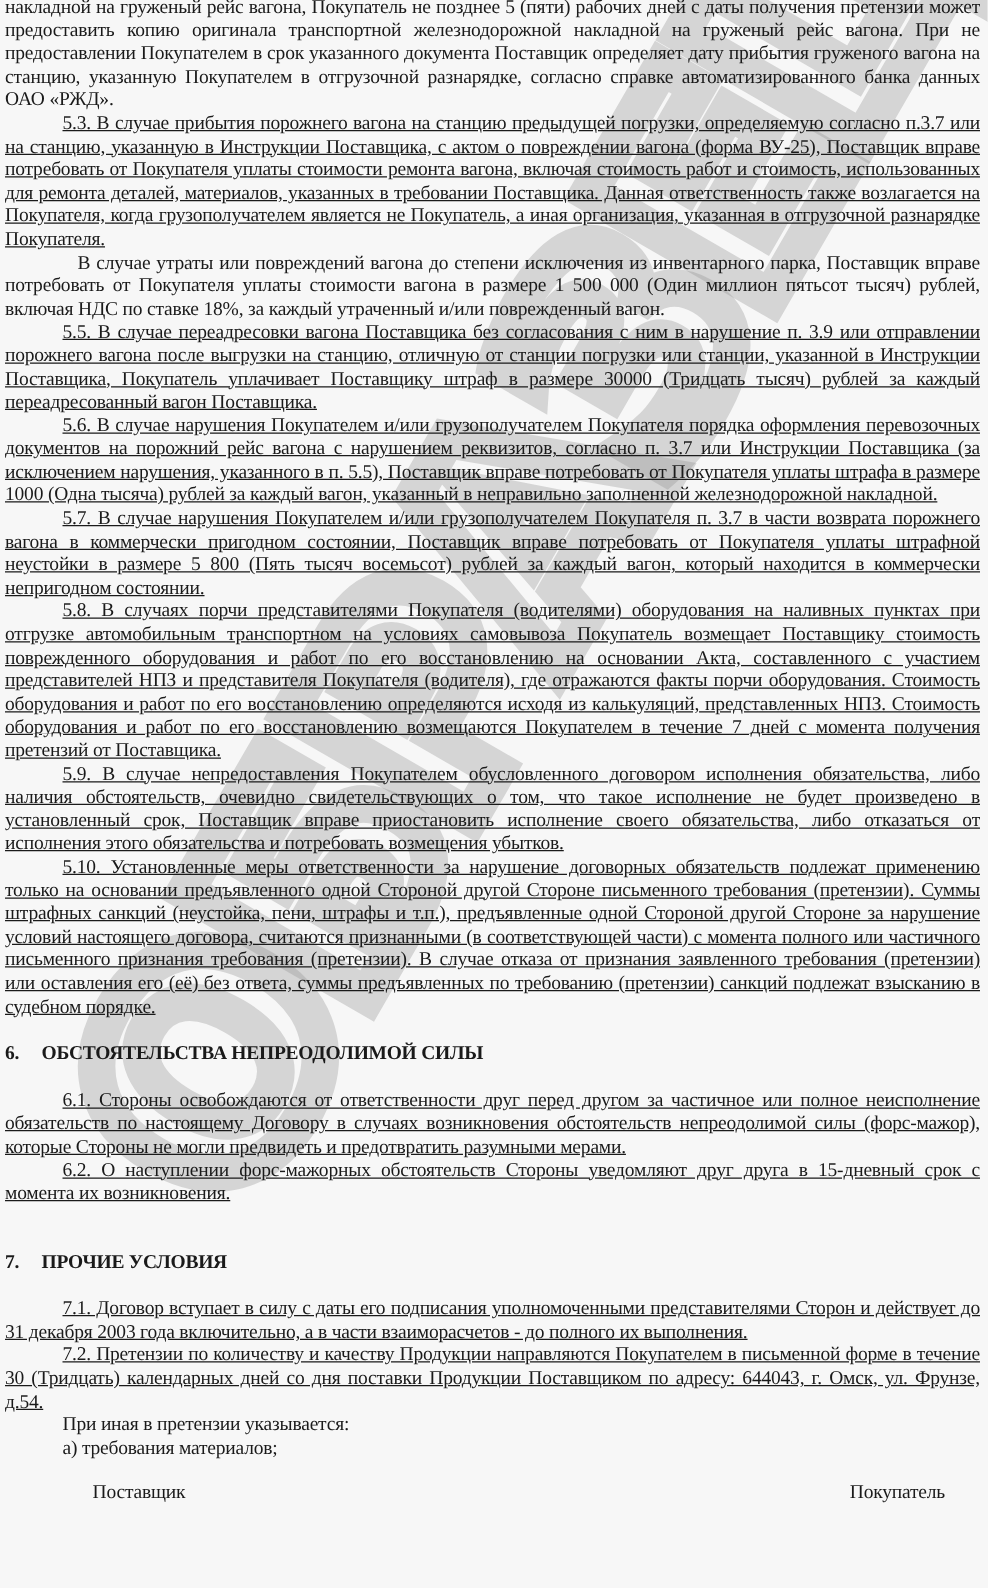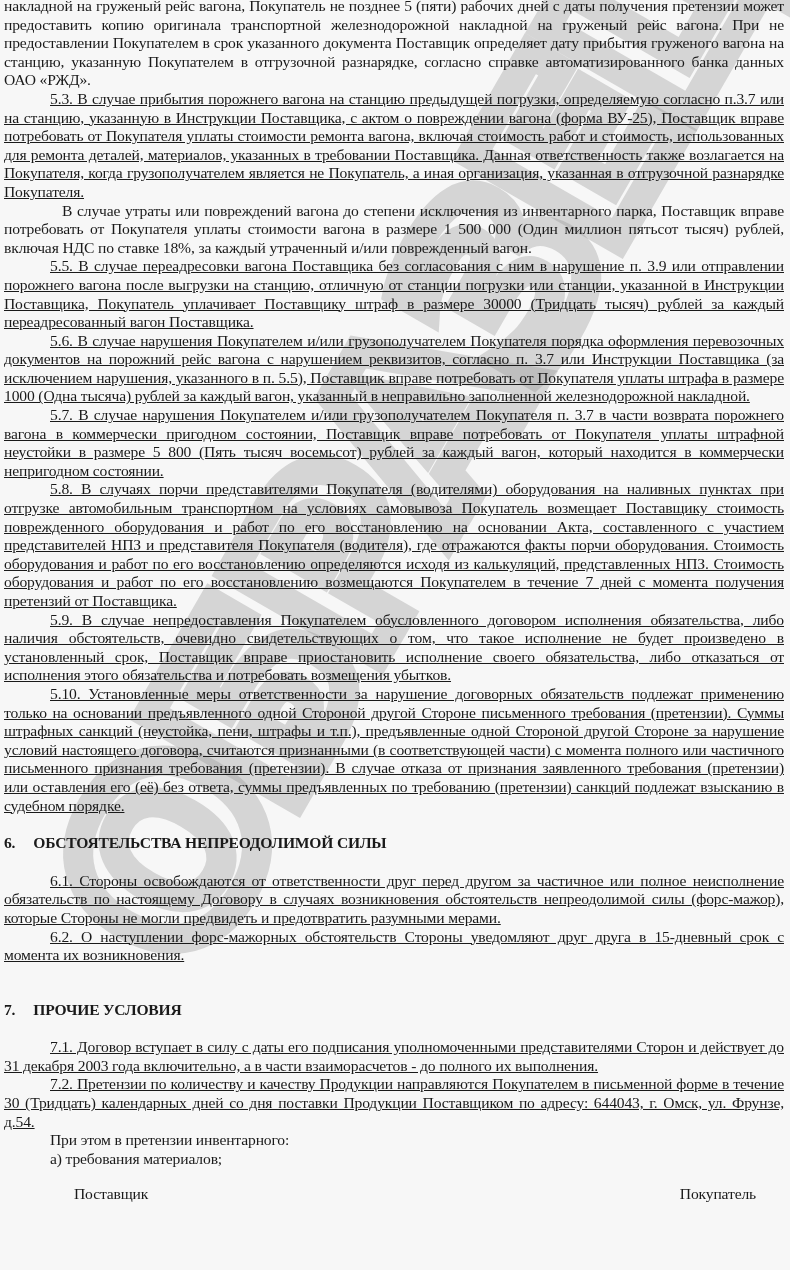--- a/index.html
+++ b/index.html
@@ -66,20 +66,20 @@
   <p class="p ind">6.1. Стороны  освобождаются  от  ответственности  друг  перед  другом  за  частичное  или  полное неисполнение обязательств по настоящему Договору в случаях возникновения  обстоятельств  непреодолимой силы (форс-мажор), которые  Стороны не могли предвидеть и предотвратить разумными мерами.</p>
   <p class="p ind">6.2. О наступлении форс-мажорных обстоятельств Стороны уведомляют друг друга в 15-дневный срок с момента их возникновения.</p>
 
   <div style="height:36px"></div>
   <p class="heading">
     <span class="num">7.</span><span>ПРОЧИЕ УСЛОВИЯ</span>
   </p>
   <div style="height:19px"></div>
   <p class="p ind">7.1. Договор вступает в силу с даты его подписания уполномоченными представителями Сторон и действует до 31 декабря 2003 года включительно, а в части взаиморасчетов - до полного их выполнения.</p>
   <p class="p ind">7.2. Претензии по количеству и качеству Продукции направляются Покупателем в письменной форме в течение 30 (Тридцать) календарных дней со дня поставки Продукции Поставщиком по адресу: 644043, г. Омск, ул. Фрунзе, д.54.</p>
-  <p class="list-line">При этом в претензии инвентарного:</p>
+  <p class="list-line">При иная в претензии указывается:</p>
   <p class="list-line">а) требования материалов;</p>
 
   <div class="sign-row">
     <span>Поставщик</span>
     <span>Покупатель</span>
   </div>
 </div>
 
 </body></html>

